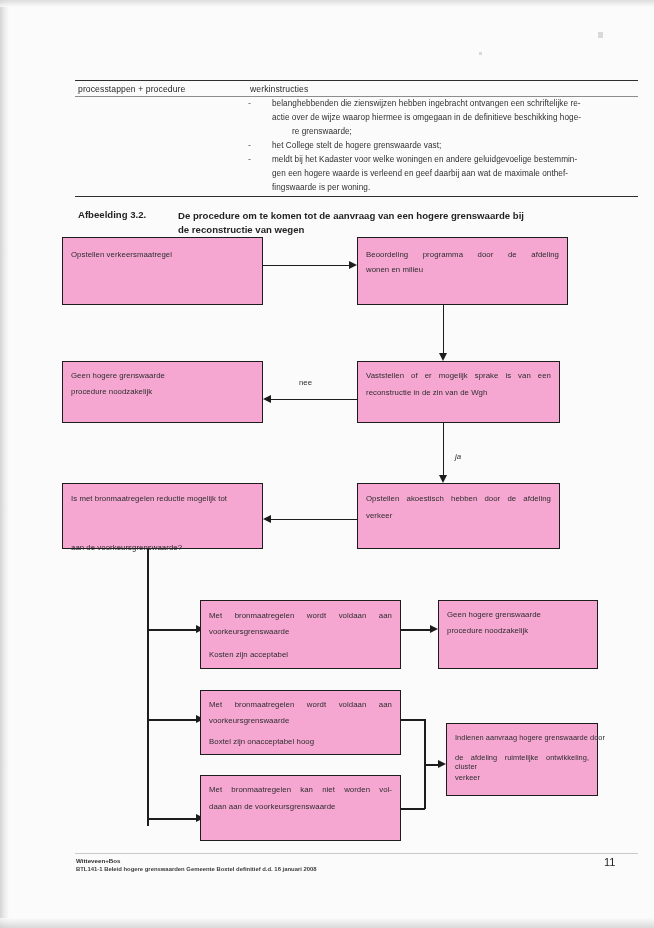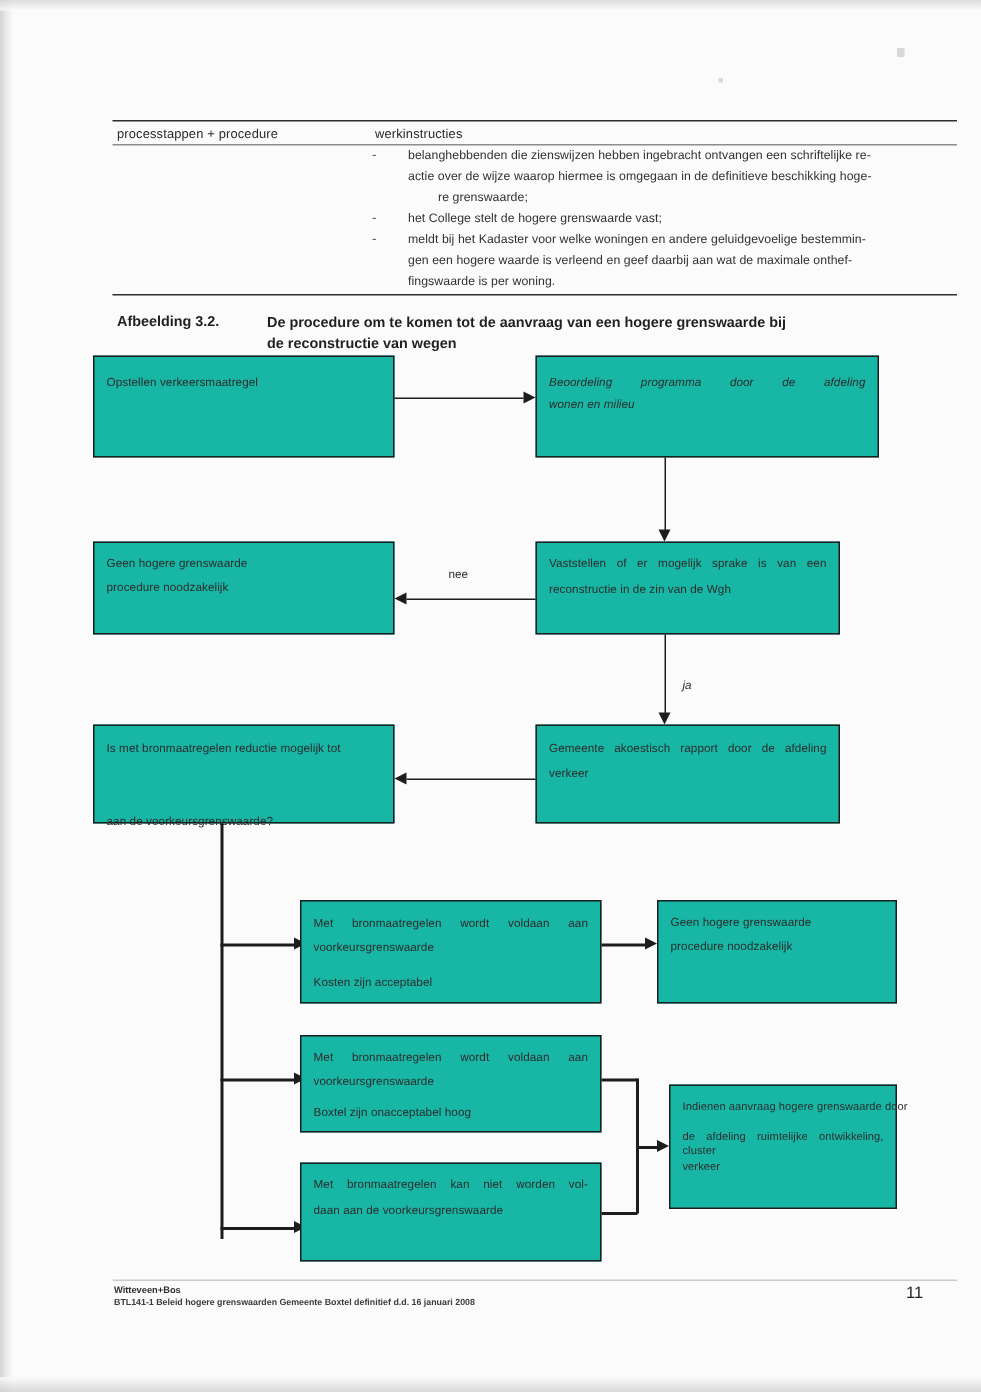--- a/index.html
+++ b/index.html
@@ -89,21 +89,21 @@
     font-weight: bold;
     color: #1d1d1d;
     line-height: 14px;
     width: 400px;
   }
 
   
   .fbox {
     position: absolute;
     border: 1.3px solid #1a1a1a;
-    background: #14b8a6;
+    background: #f9a8d4;
     box-sizing: border-box;
   }
   .fbox .ln {
     position: absolute;
     font-size: 7.8px;
     color: #2a2a2a;
     left: 8px;
     white-space: nowrap;
     letter-spacing: .05px;
   }
@@ -208,21 +208,21 @@
 
   <div>
 
     <div class="fbox" style="left:62px;top:237px;width:201px;height:68px;">
       <div class="ln" style="top:12px;">Opstellen verkeersmaatregel</div>
     </div>
 
     <div class="conn h" style="left:263px;top:265px;width:86px;"></div>
     <div class="arrow-r" style="left:349px;top:261px;"></div>
 
-    <div class="fbox" style="left:357px;top:237px;width:229px;height:68px;font-style:italic;">
+    <div class="fbox" style="left:357px;top:237px;width:211px;height:68px;">
       <div class="ln just" style="top:12px;">Beoordeling programma door de afdeling</div>
       <div class="ln" style="top:27px;">wonen en milieu</div>
     </div>
 
     <div class="conn v" style="left:443px;top:305px;width:1.3px;height:52px;"></div>
     <div class="arrow-d" style="left:439px;top:353px;"></div>
 
     <div class="fbox" style="left:357px;top:361px;width:203px;height:62px;">
       <div class="ln just" style="top:9px;">Vaststellen of er mogelijk sprake is van een</div>
       <div class="ln" style="top:26px;">reconstructie in de zin van de Wgh</div>
@@ -235,21 +235,21 @@
 
     <div class="conn h" style="left:271px;top:399px;width:86px;"></div>
     <div class="arrow-l" style="left:263px;top:395px;"></div>
     <div class="edge-label" style="left:299px;top:378px;">nee</div>
 
     <div class="conn v" style="left:443px;top:423px;width:1.3px;height:56px;"></div>
     <div class="arrow-d" style="left:439px;top:475px;"></div>
     <div class="edge-label" style="left:455px;top:452px;font-style:italic;">ja</div>
 
     <div class="fbox" style="left:357px;top:483px;width:203px;height:66px;">
-      <div class="ln just" style="top:10px;">Gemeente akoestisch rapport door de afdeling</div>
+      <div class="ln just" style="top:10px;">Opstellen akoestisch hebben door de afdeling</div>
       <div class="ln" style="top:27px;">verkeer</div>
     </div>
 
     <div class="fbox" style="left:62px;top:483px;width:201px;height:66px;">
       <div class="ln" style="top:10px;">Is met bronmaatregelen reductie mogelijk tot</div>
       <div class="ln" style="top:27px;margin-top:32px;">aan de voorkeursgrenswaarde?</div>
     </div>
 
     <div class="conn h" style="left:271px;top:519px;width:86px;"></div>
     <div class="arrow-l" style="left:263px;top:515px;"></div>
@@ -289,21 +289,21 @@
       <div class="ln just" style="top:9px;">Met bronmaatregelen kan niet worden vol-</div>
       <div class="ln" style="top:26px;">daan aan de voorkeursgrenswaarde</div>
     </div>
 
     <div class="conn h" style="left:401px;top:719px;width:24px;height:1.6px;"></div>
     <div class="conn h" style="left:401px;top:808px;width:24px;height:1.6px;"></div>
     <div class="conn v" style="left:424px;top:719px;width:1.6px;height:90px;"></div>
     <div class="conn h" style="left:424px;top:764px;width:16px;height:1.6px;"></div>
     <div class="arrow-r" style="left:438px;top:760px;"></div>
 
-    <div class="fbox" style="left:446px;top:723px;width:152px;height:83px;">
+    <div class="fbox" style="left:446px;top:723px;width:152px;height:73px;">
       <div class="ln" style="top:9px;font-size:7.4px;">Indienen aanvraag hogere grenswaarde door</div>
       <div class="ln just" style="top:29px;font-size:7.4px;">de afdeling ruimtelijke ontwikkeling, cluster</div>
       <div class="ln" style="top:49px;font-size:7.4px;">verkeer</div>
     </div>
 
   </div>
 
   <div class="tbl-rule light" style="left:75px;top:853px;width:563px;opacity:.45;"></div>
   <div class="foot-line1" style="left:76px;top:857px;">Witteveen+Bos</div>
   <div class="foot-line2" style="left:76px;top:866px;">BTL141-1 Beleid hogere grenswaarden Gemeente Boxtel definitief d.d. 16 januari 2008</div>

